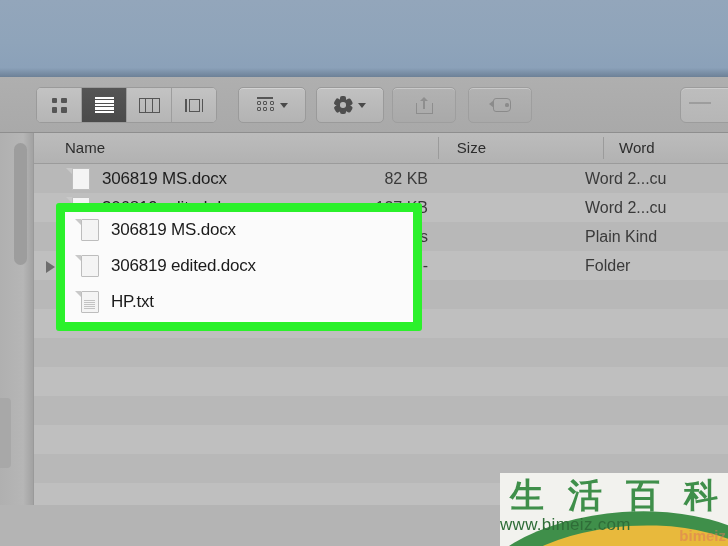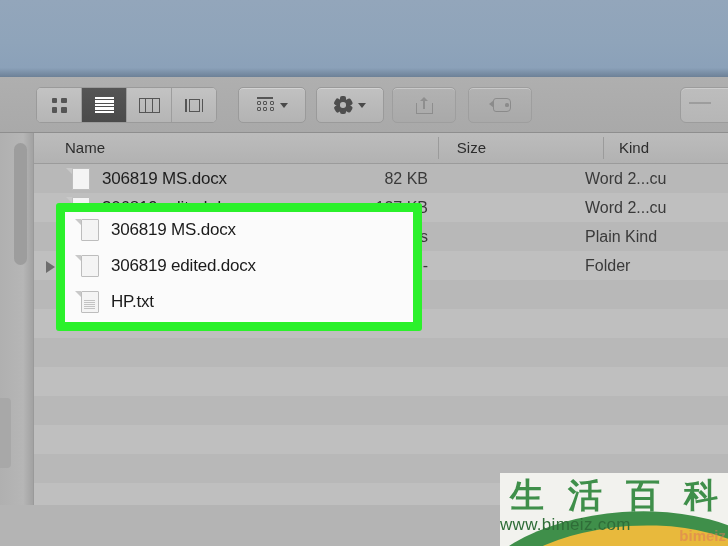--- a/index.html
+++ b/index.html
@@ -616,21 +616,21 @@
         <div class="side-scroll2"></div>
       </div>
 
       <div class="filepane">
 
         <div class="colheader">
           <span class="ch" id="ch-name">Name</span>
           <span class="divider" id="div-1"></span>
           <span class="ch" id="ch-size">Size</span>
           <span class="divider" id="div-2"></span>
-          <span class="ch" id="ch-kind">Kind</span>
+          <span class="ch" id="ch-kind">Word</span>
         </div>
 
         <div class="rows">
 
           <div class="row odd">
             <span class="icon-slot">
               <span class="doc-icon"><span class="page"></span><span class="fold"></span></span>
             </span>
             <span class="fname">306819 MS.docx</span>
             <span class="fsize">82 KB</span>

